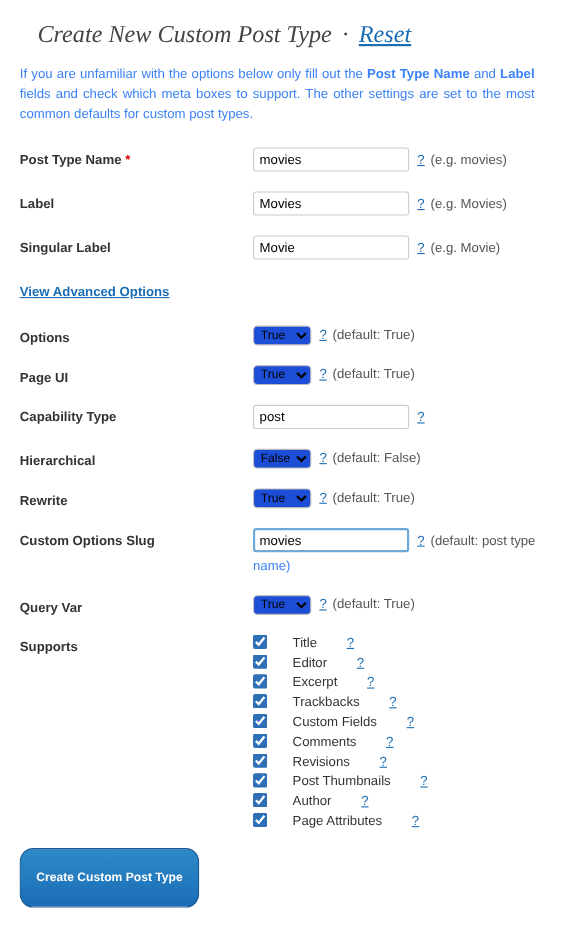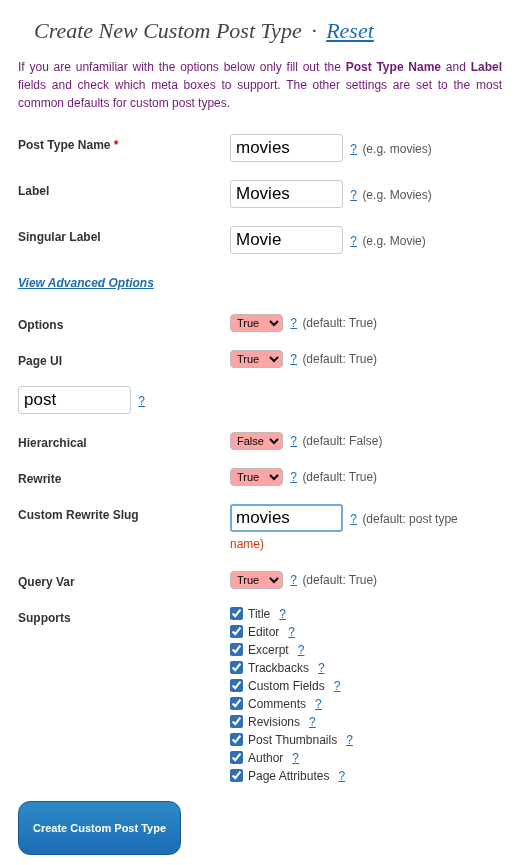--- a/index.html
+++ b/index.html
@@ -21,24 +21,24 @@
     margin: 0 0 14px 16px;
   }
   h2.title .dot { margin: 0 4px; }
   h2.title a.reset {
     color: #1a6db5;
     text-decoration: underline;
     font-style: italic;
   }
   p.intro {
     font-size: 12px;
-    color: #701a75;
+    color: #3b82f6;
     line-height: 1.5;
     text-align: justify;
-    margin: 0 0 22px 0;
+    margin: 0 16px 22px 0;
   }
   p.intro b { font-weight: bold; }
   .form-row {
     display: flex;
     align-items: flex-start;
     margin-bottom: 18px;
   }
   .form-row .lbl {
     width: 212px;
     flex: 0 0 212px;
@@ -46,38 +46,38 @@
     font-size: 12px;
     color: #333;
     padding-top: 4px;
   }
   .form-row .lbl .req { color: #c00; }
   .form-row .ctl {
     flex: 1;
     font-size: 12px;
   }
   input[type=text] {
-    font-size: 17px;
+    font-size: 12px;
     padding: 3px 5px;
     border: 1px solid #ccc;
     border-radius: 3px;
-    width: 113px;
+    width: 142px;
     font-family: inherit;
   }
   input.focused {
     border: 2px solid #6fa9d8;
     outline: none;
     padding: 2px 4px;
   }
   select {
     font-size: 11px;
     padding: 1px 2px;
     border: 1px solid #bbb;
     border-radius: 4px;
-    background: #fca5a5;
+    background: #1d4ed8;
     font-family: inherit;
   }
   .help {
     color: #1a6db5;
     text-decoration: underline;
     cursor: pointer;
     margin-left: 4px;
   }
   .hint {
     color: #555;
@@ -86,52 +86,51 @@
   }
   .adv-link {
     margin: 0 0 24px 0;
     padding-top: 4px;
   }
   .adv-link a {
     color: #1a6db5;
     text-decoration: underline;
     font-weight: bold;
     font-size: 12px;
-    font-style: italic;
   }
   .supports-list {
     display: flex;
     flex-direction: column;
     gap: 4px;
   }
   .supports-list label {
     display: flex;
     align-items: center;
-    gap: 5px;
+    gap: 23px;
     font-size: 12px;
   }
   .supports-list input[type=checkbox] {
     accent-color: #2e6fb5;
     width: 13px;
     height: 13px;
     margin: 0;
   }
   .submit-btn {
     background: linear-gradient(#2f8ac7, #1a6db5);
     color: #fff;
     border: 1px solid #1a5a94;
     border-radius: 12px;
     padding: 20px 14px;
     font-size: 11px;
     font-weight: bold;
     cursor: pointer;
     font-family: inherit;
   }
   .slug-hint {
-    color: #c2410c;
+    color: #3b82f6;
     font-size: 12px;
     display: block;
     margin-top: 4px;
     line-height: 1.4;
   }
 </style>
 </head>
 <body>
 
 
@@ -204,20 +203,21 @@
       <option>True</option>
       <option>False</option>
     </select>
     <span class="help">?</span>
     <span class="hint">(default: True)</span>
   </div>
 </div>
 
 
 <div class="form-row">
+  <div class="lbl">Capability Type</div>
   <div class="ctl">
     <input type="text" value="post" style="">
     <span class="help">?</span>
   </div>
 </div>
 
 
 <div class="form-row">
   <div class="lbl">Hierarchical</div>
   <div class="ctl">
@@ -238,21 +238,21 @@
       <option>True</option>
       <option>False</option>
     </select>
     <span class="help">?</span>
     <span class="hint">(default: True)</span>
   </div>
 </div>
 
 
 <div class="form-row">
-  <div class="lbl">Custom Rewrite Slug</div>
+  <div class="lbl">Custom Options Slug</div>
   <div class="ctl">
     <input type="text" class="focused" value="movies" style="">
     <span class="help">?</span>
     <span class="hint">(default: post type</span>
     <span class="slug-hint">name)</span>
   </div>
 </div>
 
 
 <div class="form-row">

